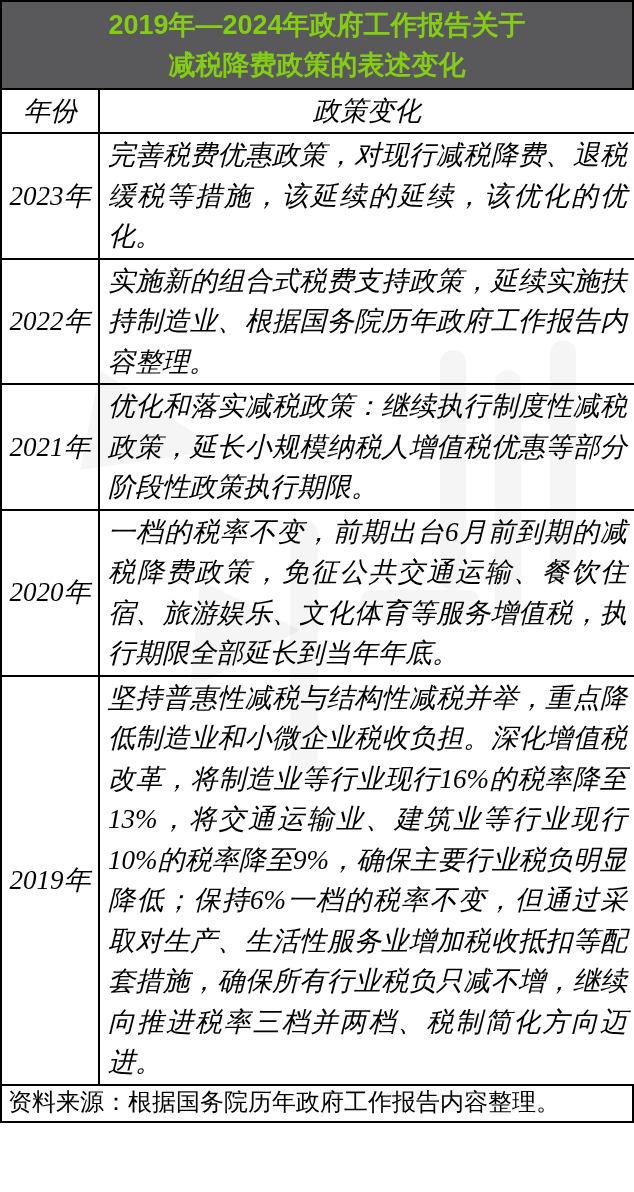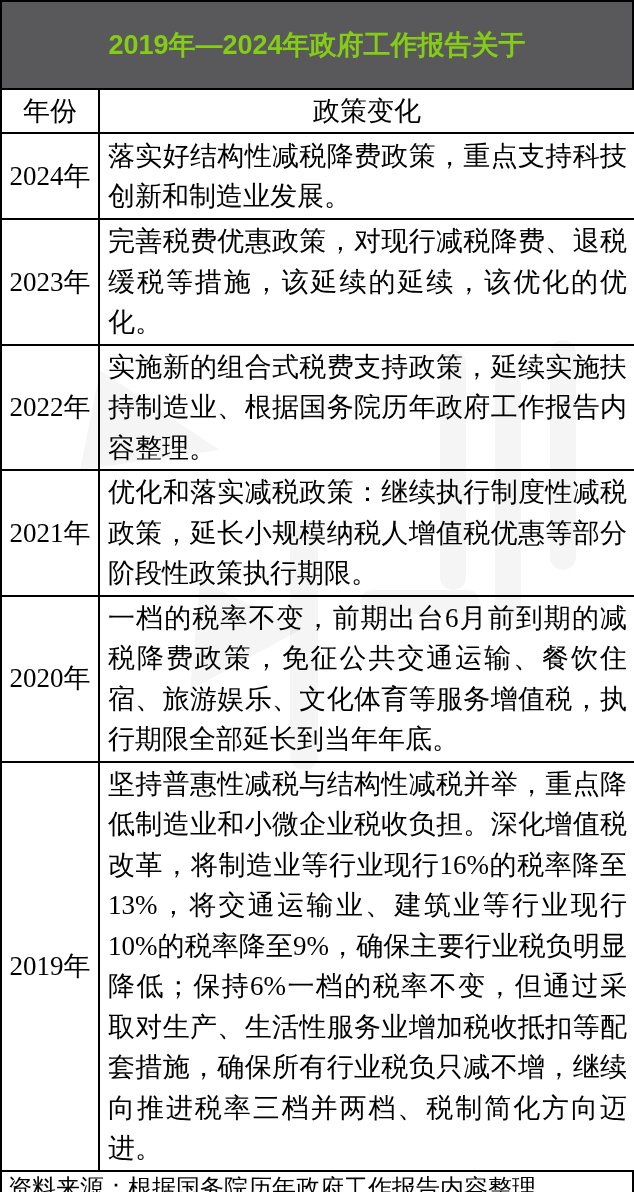--- a/index.html
+++ b/index.html
@@ -50,20 +50,21 @@
     table-layout: fixed;
     font-size: 27px;
     line-height: 40.5px;
   }
   table.policy-table th,
   table.policy-table td {
     border: 2px solid #000000;
     box-sizing: border-box;
     vertical-align: middle;
     overflow: hidden;
+    font-style: italic;
   }
   col.year-col   { width: 98px; }
   col.policy-col { width: 536px; }
 
   th.year-header, th.policy-header {
     height: 44px;
     font-weight: normal;
     text-align: center;
     padding: 0;
   }
@@ -109,38 +110,35 @@
       <rect x="250" y="190" width="28" height="250" rx="14"></rect>
       <polygon points="160,250 260,300 150,360"></polygon>
       <rect x="320" y="260" width="120" height="24" rx="12"></rect>
     </g>
   </svg>
 
   <div class="content">
 
     <div class="title-block">
       <span>2019年—2024年政府工作报告关于</span>
+      <span>减税降费政策的表述变化</span>
     </div>
 
     <table class="policy-table">
       <colgroup>
         <col class="year-col">
         <col class="policy-col">
       </colgroup>
       <thead>
         <tr>
           <th class="year-header">年份</th>
           <th class="policy-header">政策变化</th>
         </tr>
       </thead>
       <tbody>
-        <tr class="r-2024">
-          <td class="year-cell">2024年</td>
-          <td class="policy-cell">落实好结构性减税降费政策，重点支持科技创新和制造业发展。</td>
-        </tr>
         <tr class="r-2023">
           <td class="year-cell">2023年</td>
           <td class="policy-cell">完善税费优惠政策，对现行减税降费、退税缓税等措施，该延续的延续，该优化的优化。</td>
         </tr>
         <tr class="r-2022">
           <td class="year-cell">2022年</td>
           <td class="policy-cell">实施新的组合式税费支持政策，延续实施扶持制造业、根据国务院历年政府工作报告内容整理。</td>
         </tr>
         <tr class="r-2021">
           <td class="year-cell">2021年</td>

